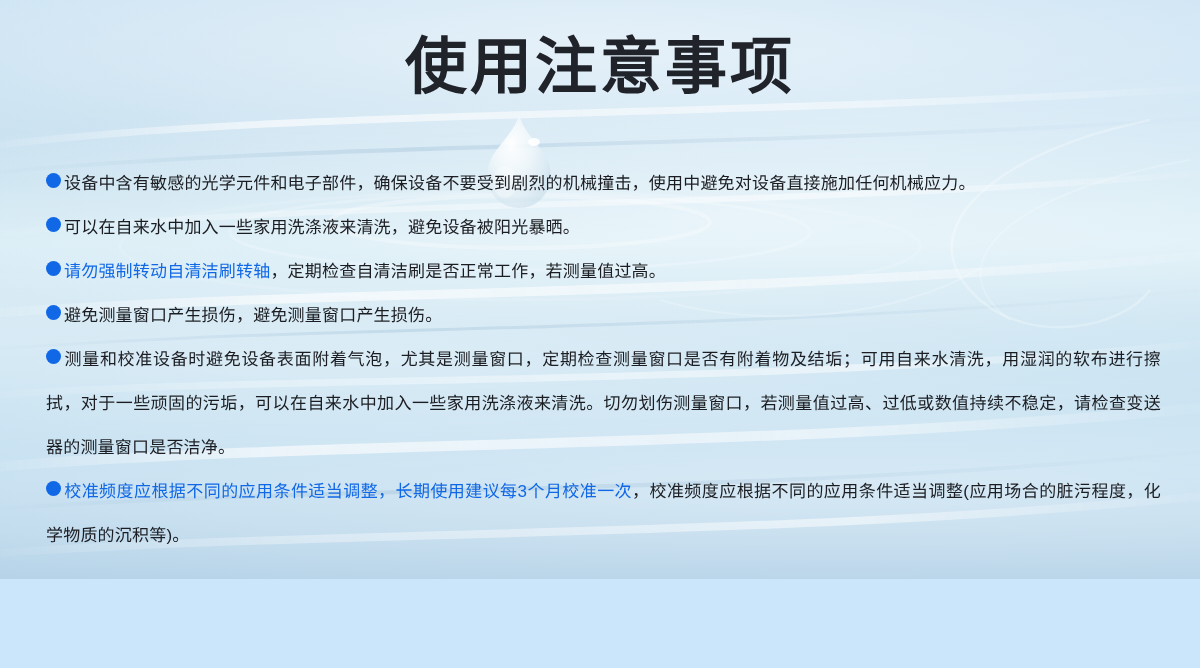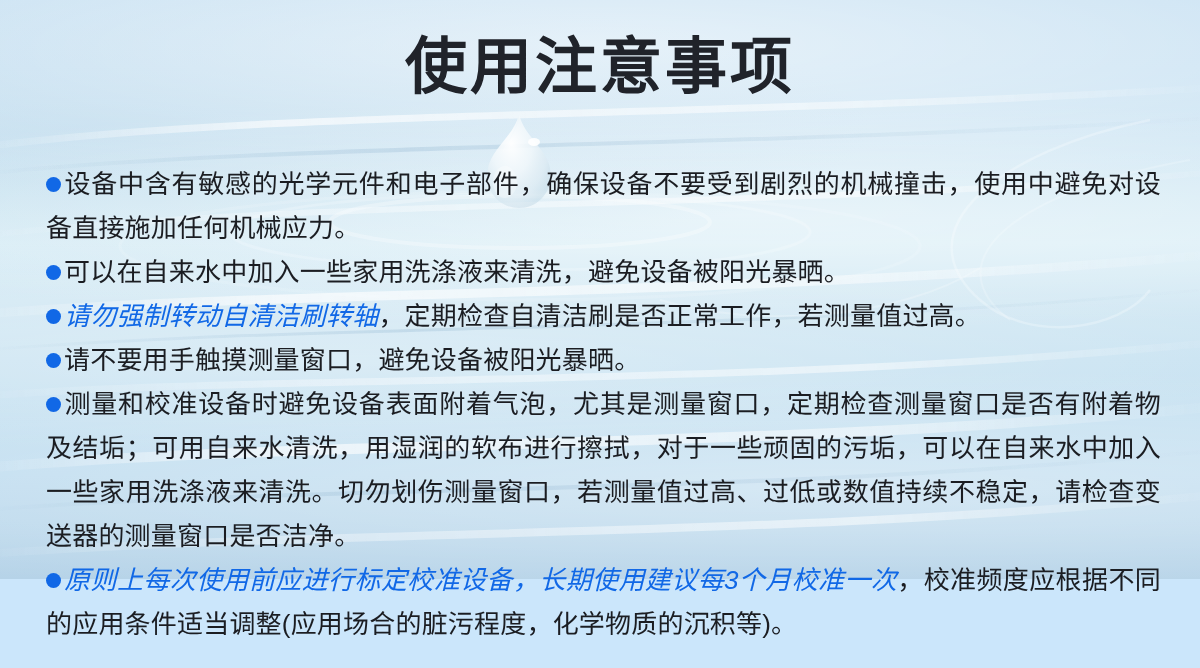--- a/index.html
+++ b/index.html
@@ -107,21 +107,21 @@
 
   .notes {
     position: absolute;
     top: 162px;
     left: 46px;
     width: 1115px;
   }
 
   .note-item {
     position: relative;
-    font-size: 26px;
+    font-size: 17px;
     line-height: 44px;
     color: #1b1d22;
     letter-spacing: .2px;
     text-align: justify;
     text-justify: inter-ideograph;
     margin: 0 0 0 0;
     padding: 0;
   }
   .note-item + .note-item { margin-top: 0; }
 
@@ -130,21 +130,20 @@
     width: 15px;
     height: 15px;
     border-radius: 50%;
     background: #1168e6;
     vertical-align: 1px;
     margin-right: 3px;
   }
 
   .hl {
     color: #1168e6;
-    font-style: italic;
   }
 </style>
 </head>
 <body>
 
 <div class="stage">
 
   <div class="bg-photo">
 
     <svg class="ripples" viewBox="0 0 1200 579" preserveAspectRatio="none" aria-hidden="true">
@@ -223,26 +222,26 @@
 
       <p class="note-item">
         <span class="bullet"></span><span>可以在自来水中加入一些家用洗涤液来清洗，避免设备被阳光暴晒。</span>
       </p>
 
       <p class="note-item">
         <span class="bullet"></span><span class="hl">请勿强制转动自清洁刷转轴</span><span>，定期检查自清洁刷是否正常工作，若测量值过高。</span>
       </p>
 
       <p class="note-item">
-        <span class="bullet"></span><span>请不要用手触摸测量窗口，避免设备被阳光暴晒。</span>
+        <span class="bullet"></span><span>避免测量窗口产生损伤，避免测量窗口产生损伤。</span>
       </p>
 
       <p class="note-item">
         <span class="bullet"></span><span>测量和校准设备时避免设备表面附着气泡，尤其是测量窗口，定期检查测量窗口是否有附着物及结垢；可用自来水清洗，用湿润的软布进行擦拭，对于一些顽固的污垢，可以在自来水中加入一些家用洗涤液来清洗。切勿划伤测量窗口，若测量值过高、过低或数值持续不稳定，请检查变送器的测量窗口是否洁净。</span>
       </p>
 
       <p class="note-item">
-        <span class="bullet"></span><span class="hl">原则上每次使用前应进行标定校准设备，长期使用建议每3个月校准一次</span><span>，校准频度应根据不同的应用条件适当调整(应用场合的脏污程度，化学物质的沉积等)。</span>
+        <span class="bullet"></span><span class="hl">校准频度应根据不同的应用条件适当调整，长期使用建议每3个月校准一次</span><span>，校准频度应根据不同的应用条件适当调整(应用场合的脏污程度，化学物质的沉积等)。</span>
       </p>
 
     </div>
   </div>
 </div>
 
 </body></html>

